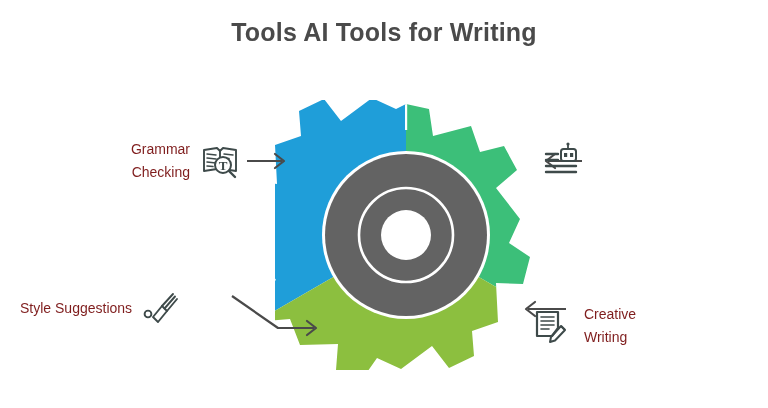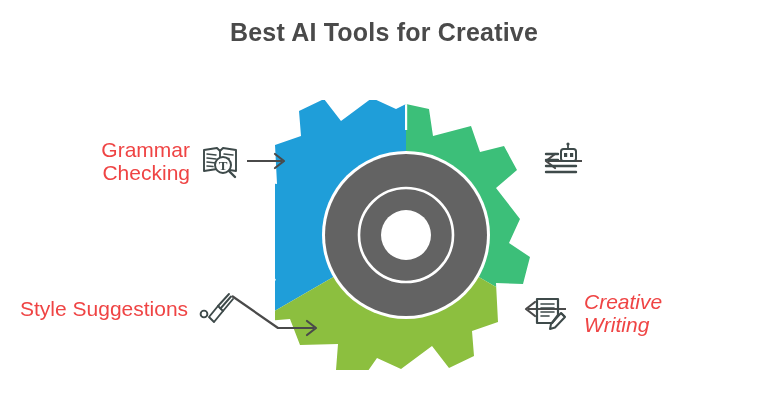--- a/index.html
+++ b/index.html
@@ -30,23 +30,23 @@
     font-weight: bold;
     color: #4a4a4a;
     letter-spacing: 0.2px;
   }
   .callout {
     position: absolute;
     display: flex;
     align-items: center;
   }
   .callout-label {
-    font-size: 21px;
+    font-size: 14px;
     line-height: 23px;
-    color: #ef4444;
+    color: #7f1d1d;
     white-space: pre-line;
   }
   .icon-box {
     display: flex;
     align-items: center;
     justify-content: center;
     flex: none;
   }
   
   #callout-grammar {
@@ -74,23 +74,22 @@
     top: 288px;
     width: 215px;
   }
   #callout-style .callout-label {
     text-align: right;
     white-space: nowrap;
   }
   
   #callout-creative {
     left: 528px;
-    top: 290px;
+    top: 303px;
     width: 220px;
-    font-style: italic;
   }
   #callout-creative .callout-label {
     text-align: left;
   }
   .gear-wrap {
     position: absolute;
     left: 275px;
     top: 100px;
     width: 262px;
     height: 270px;
@@ -99,21 +98,21 @@
   #arrow-grammar  { left: 246px; top: 148px; }
   #arrow-content  { left: 540px; top: 148px; }
   #arrow-style    { left: 230px; top: 292px; }
   #arrow-creative { left: 520px; top: 296px; }
 </style>
 </head>
 <body>
 
 <div id="stage">
 
-  <div class="title">Best AI Tools for Creative</div>
+  <div class="title">Tools AI Tools for Writing</div>
 
   <div class="gear-wrap">
     <svg width="262" height="270" viewBox="0 0 262 270">
       <defs>
 
         <path id="gearpath" d="
           M 131 4
           L 154 9 L 158 36
           L 196 26 L 205 52 L 229 46
           L 242 70 L 221 88

